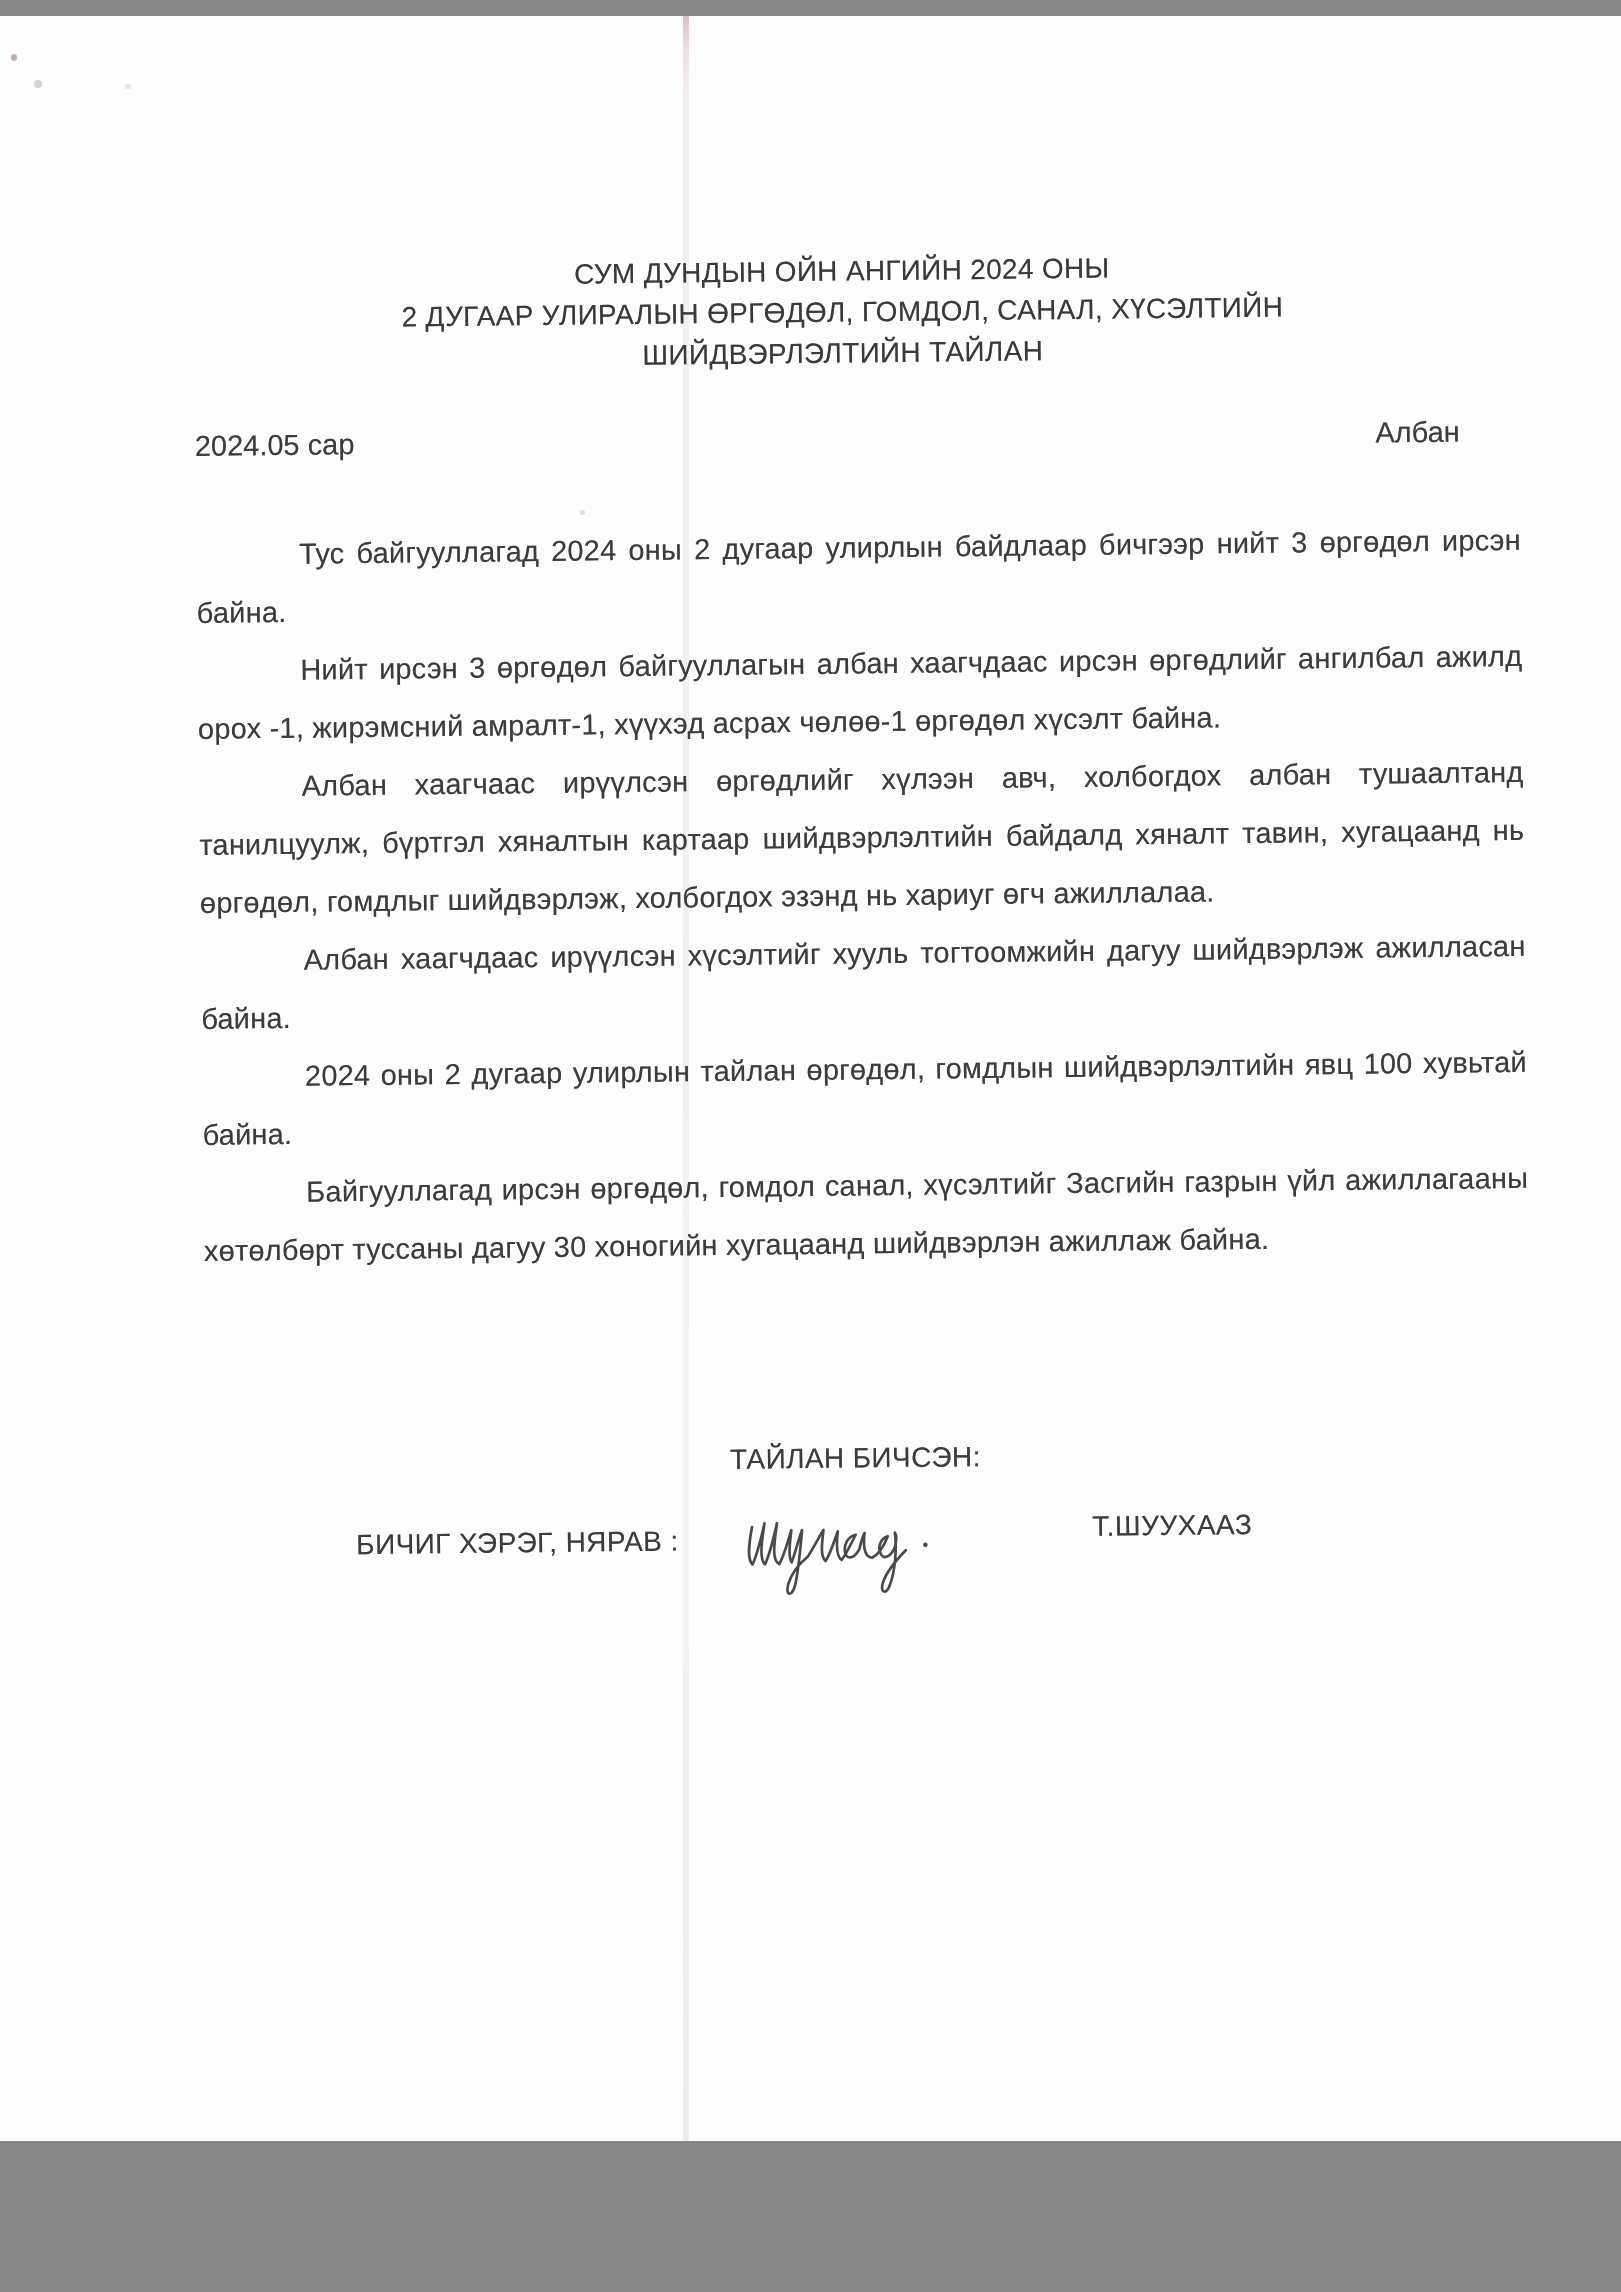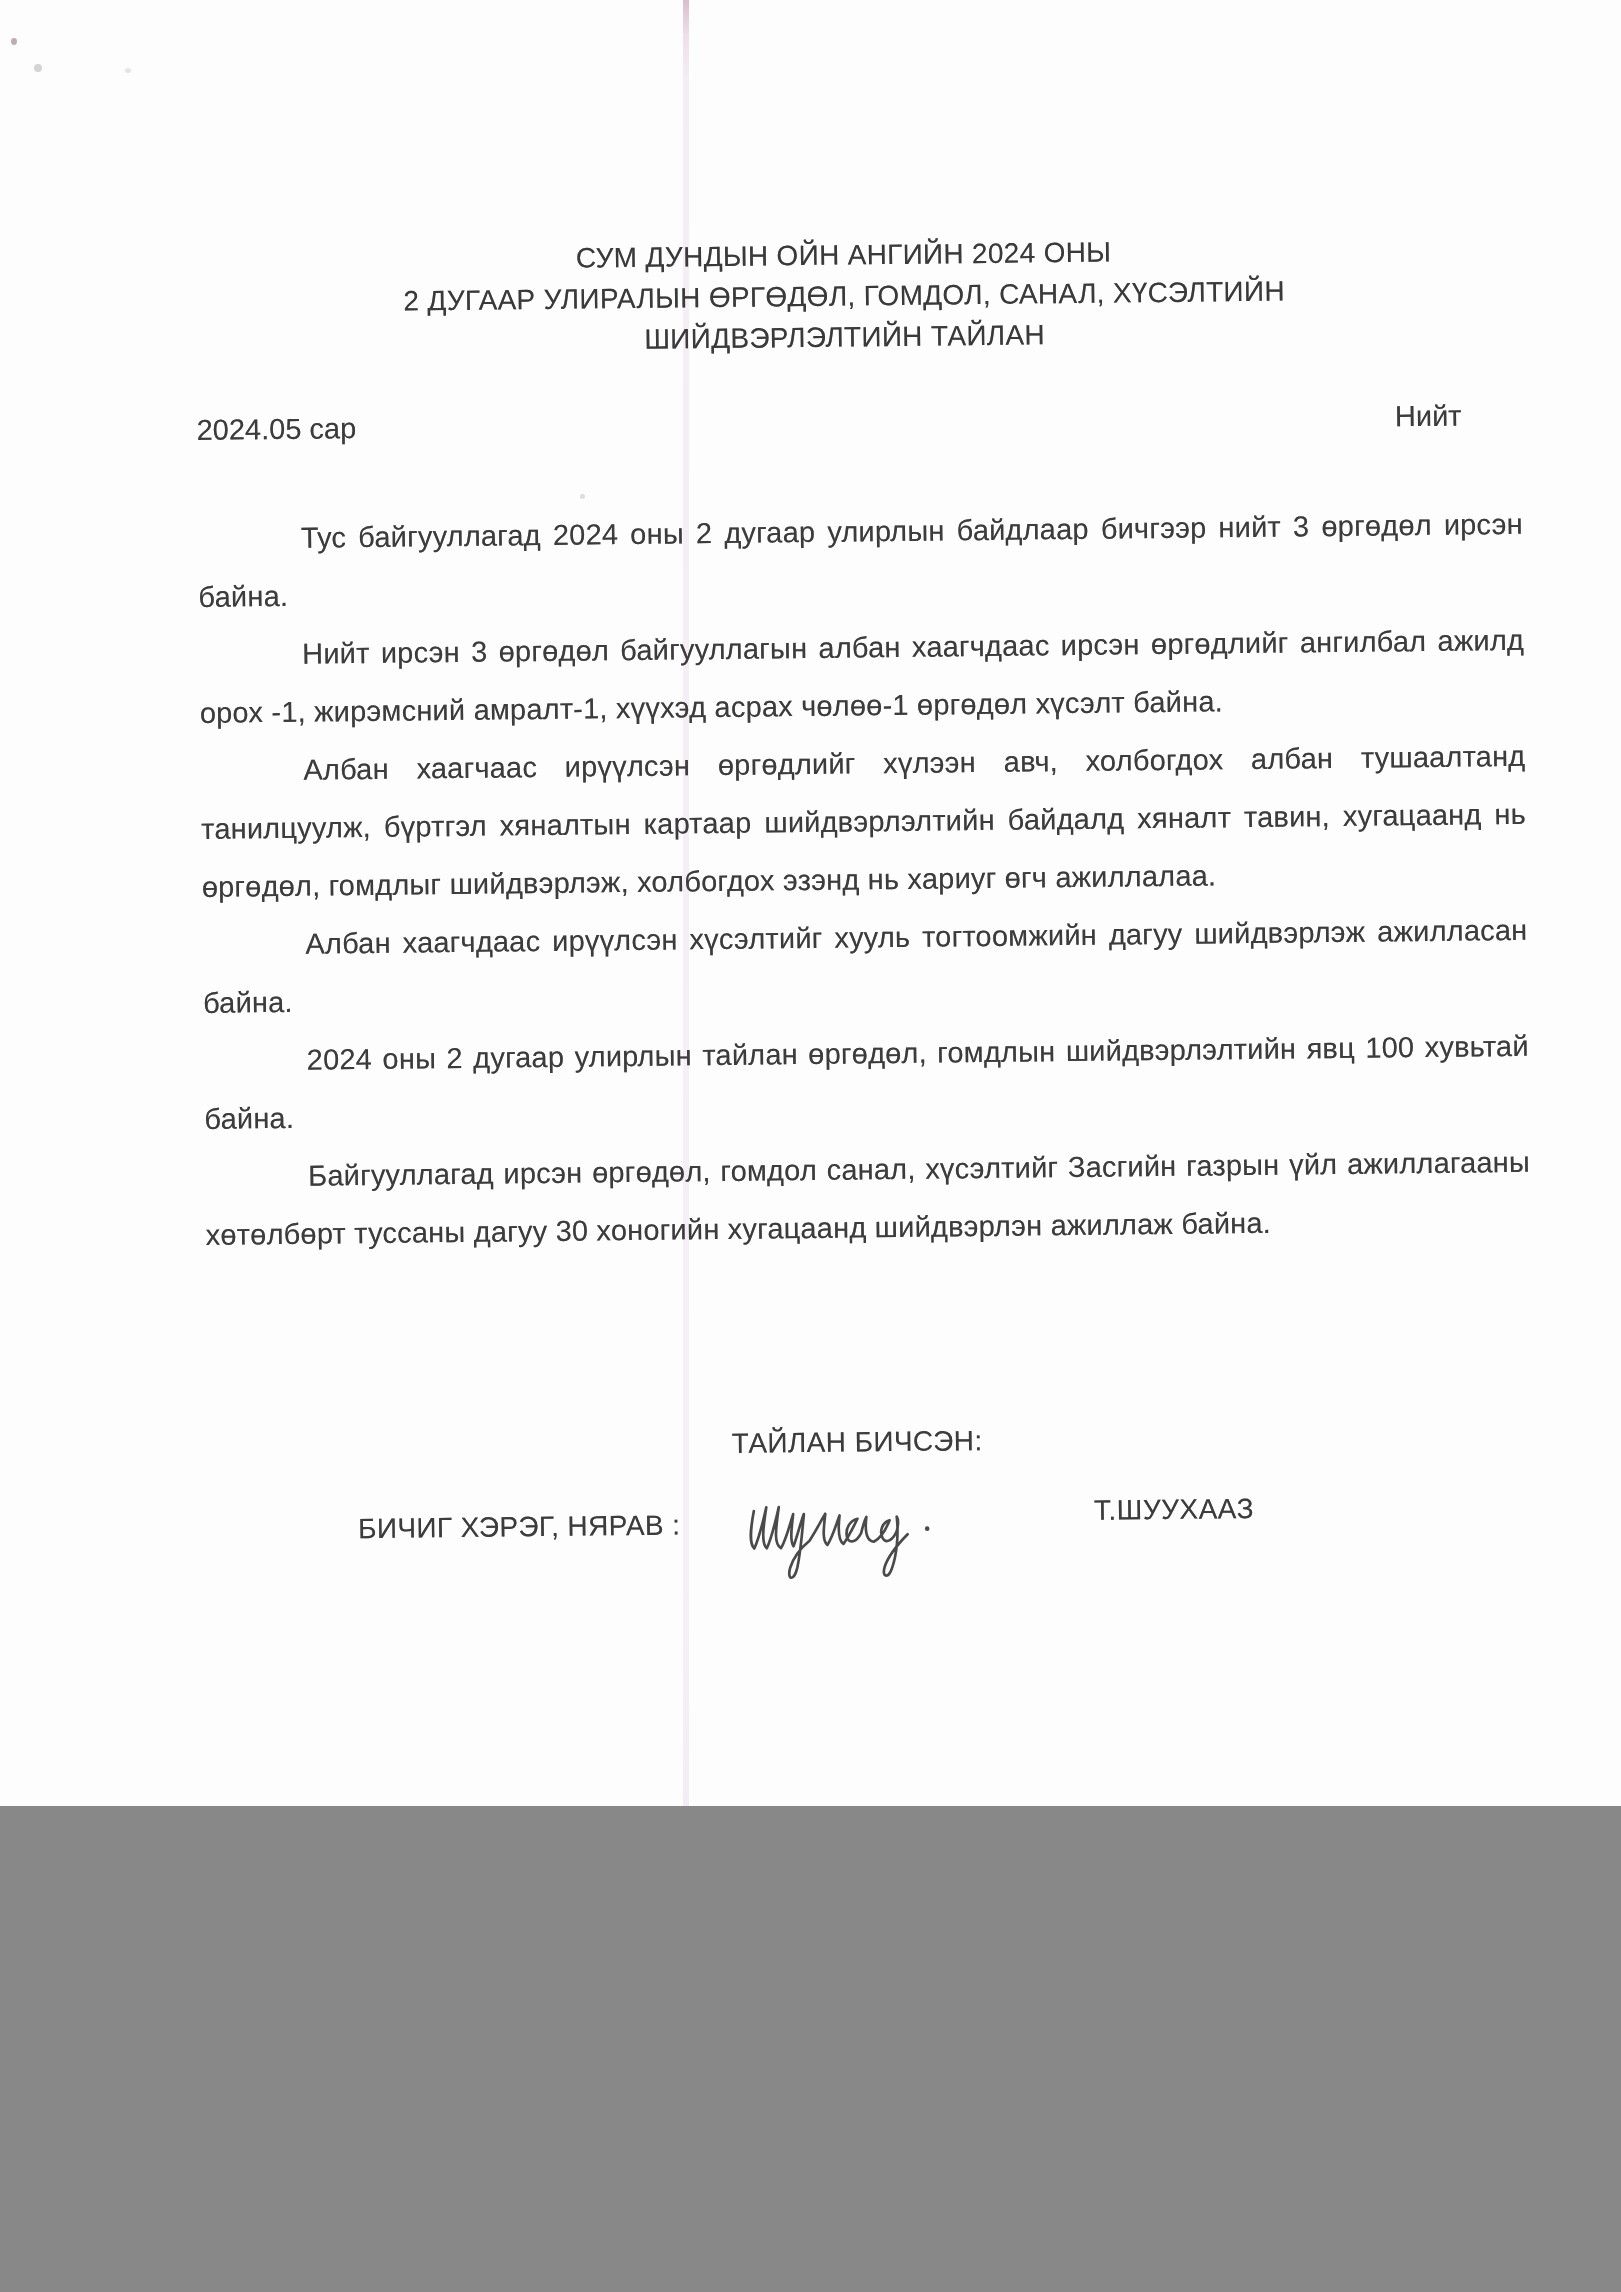--- a/index.html
+++ b/index.html
@@ -3,22 +3,22 @@
 <meta charset="utf-8">
 <style>
   html, body {
     margin: 0;
     padding: 0;
     background: #888;
   }
   .page {
     position: relative;
     width: 1621px;
-    height: 1806px;
-    margin: 0 auto;
+    height: 2125px;
+    margin: 16px auto;
     background: #fdfdfd;
     overflow: hidden;
     font-family: "Liberation Sans", "DejaVu Sans", sans-serif;
     color: #3c3c3c;
   }
   
   .fold-line {
     position: absolute;
     left: 683px;
     top: 0;
@@ -137,21 +137,21 @@
   <div class="doc">
 
     <div class="title">
       <div>СУМ ДУНДЫН ОЙН АНГИЙН 2024 ОНЫ</div>
       <div>2 ДУГААР УЛИРАЛЫН ӨРГӨДӨЛ, ГОМДОЛ, САНАЛ, ХҮСЭЛТИЙН</div>
       <div>ШИЙДВЭРЛЭЛТИЙН ТАЙЛАН</div>
     </div>
 
     <div class="meta">
       <span>2024.05 сар</span>
-      <span>Нийт</span>
+      <span>Албан</span>
     </div>
 
     <div class="body">
       <p>Тус байгууллагад 2024 оны 2 дугаар улирлын байдлаар бичгээр нийт 3 өргөдөл ирсэн байна.</p>
       <p>Нийт ирсэн 3 өргөдөл байгууллагын албан хаагчдаас ирсэн өргөдлийг ангилбал ажилд орох -1, жирэмсний амралт-1, хүүхэд асрах чөлөө-1 өргөдөл хүсэлт байна.</p>
       <p>Албан хаагчаас ирүүлсэн өргөдлийг хүлээн авч, холбогдох албан тушаалтанд танилцуулж, бүртгэл хяналтын картаар шийдвэрлэлтийн байдалд хяналт тавин, хугацаанд нь өргөдөл, гомдлыг шийдвэрлэж, холбогдох эзэнд нь хариуг өгч ажиллалаа.</p>
       <p>Албан хаагчдаас ирүүлсэн хүсэлтийг хууль тогтоомжийн дагуу шийдвэрлэж ажилласан байна.</p>
       <p>2024 оны 2 дугаар улирлын тайлан өргөдөл, гомдлын шийдвэрлэлтийн явц 100 хувьтай байна.</p>
       <p>Байгууллагад ирсэн өргөдөл, гомдол санал, хүсэлтийг Засгийн газрын үйл ажиллагааны хөтөлбөрт туссаны дагуу 30 хоногийн хугацаанд шийдвэрлэн ажиллаж байна.</p>
     </div>

